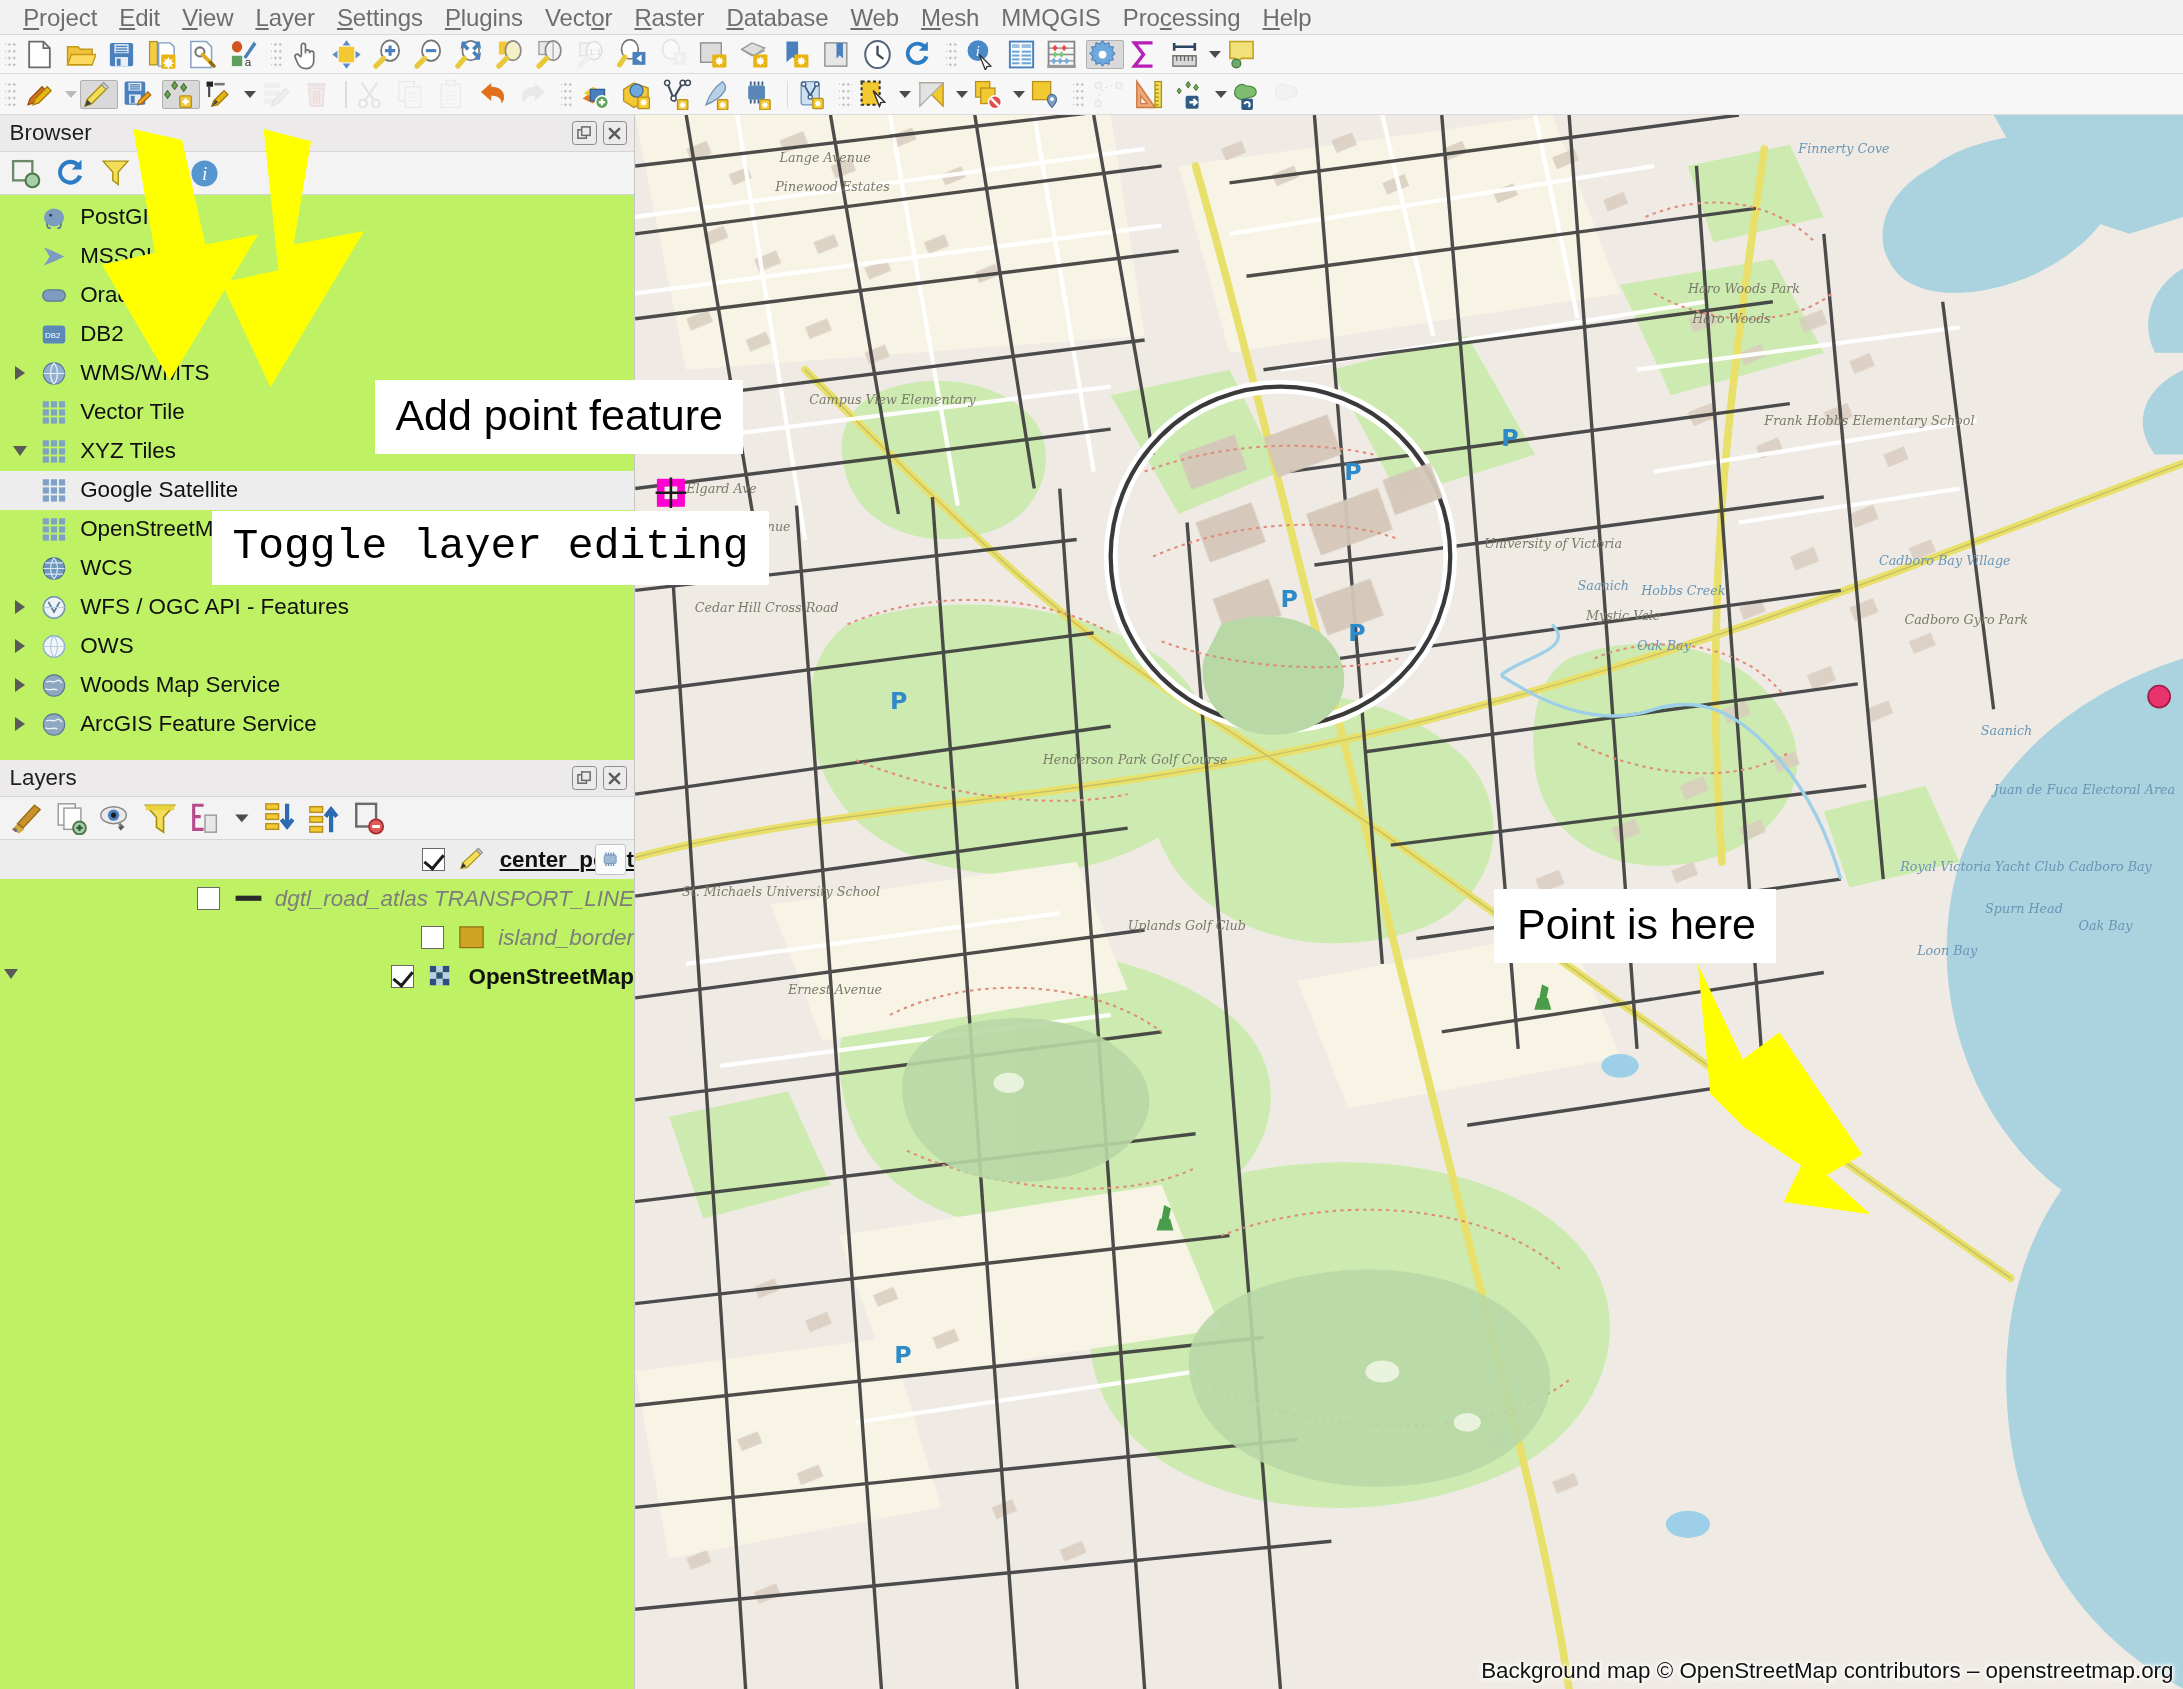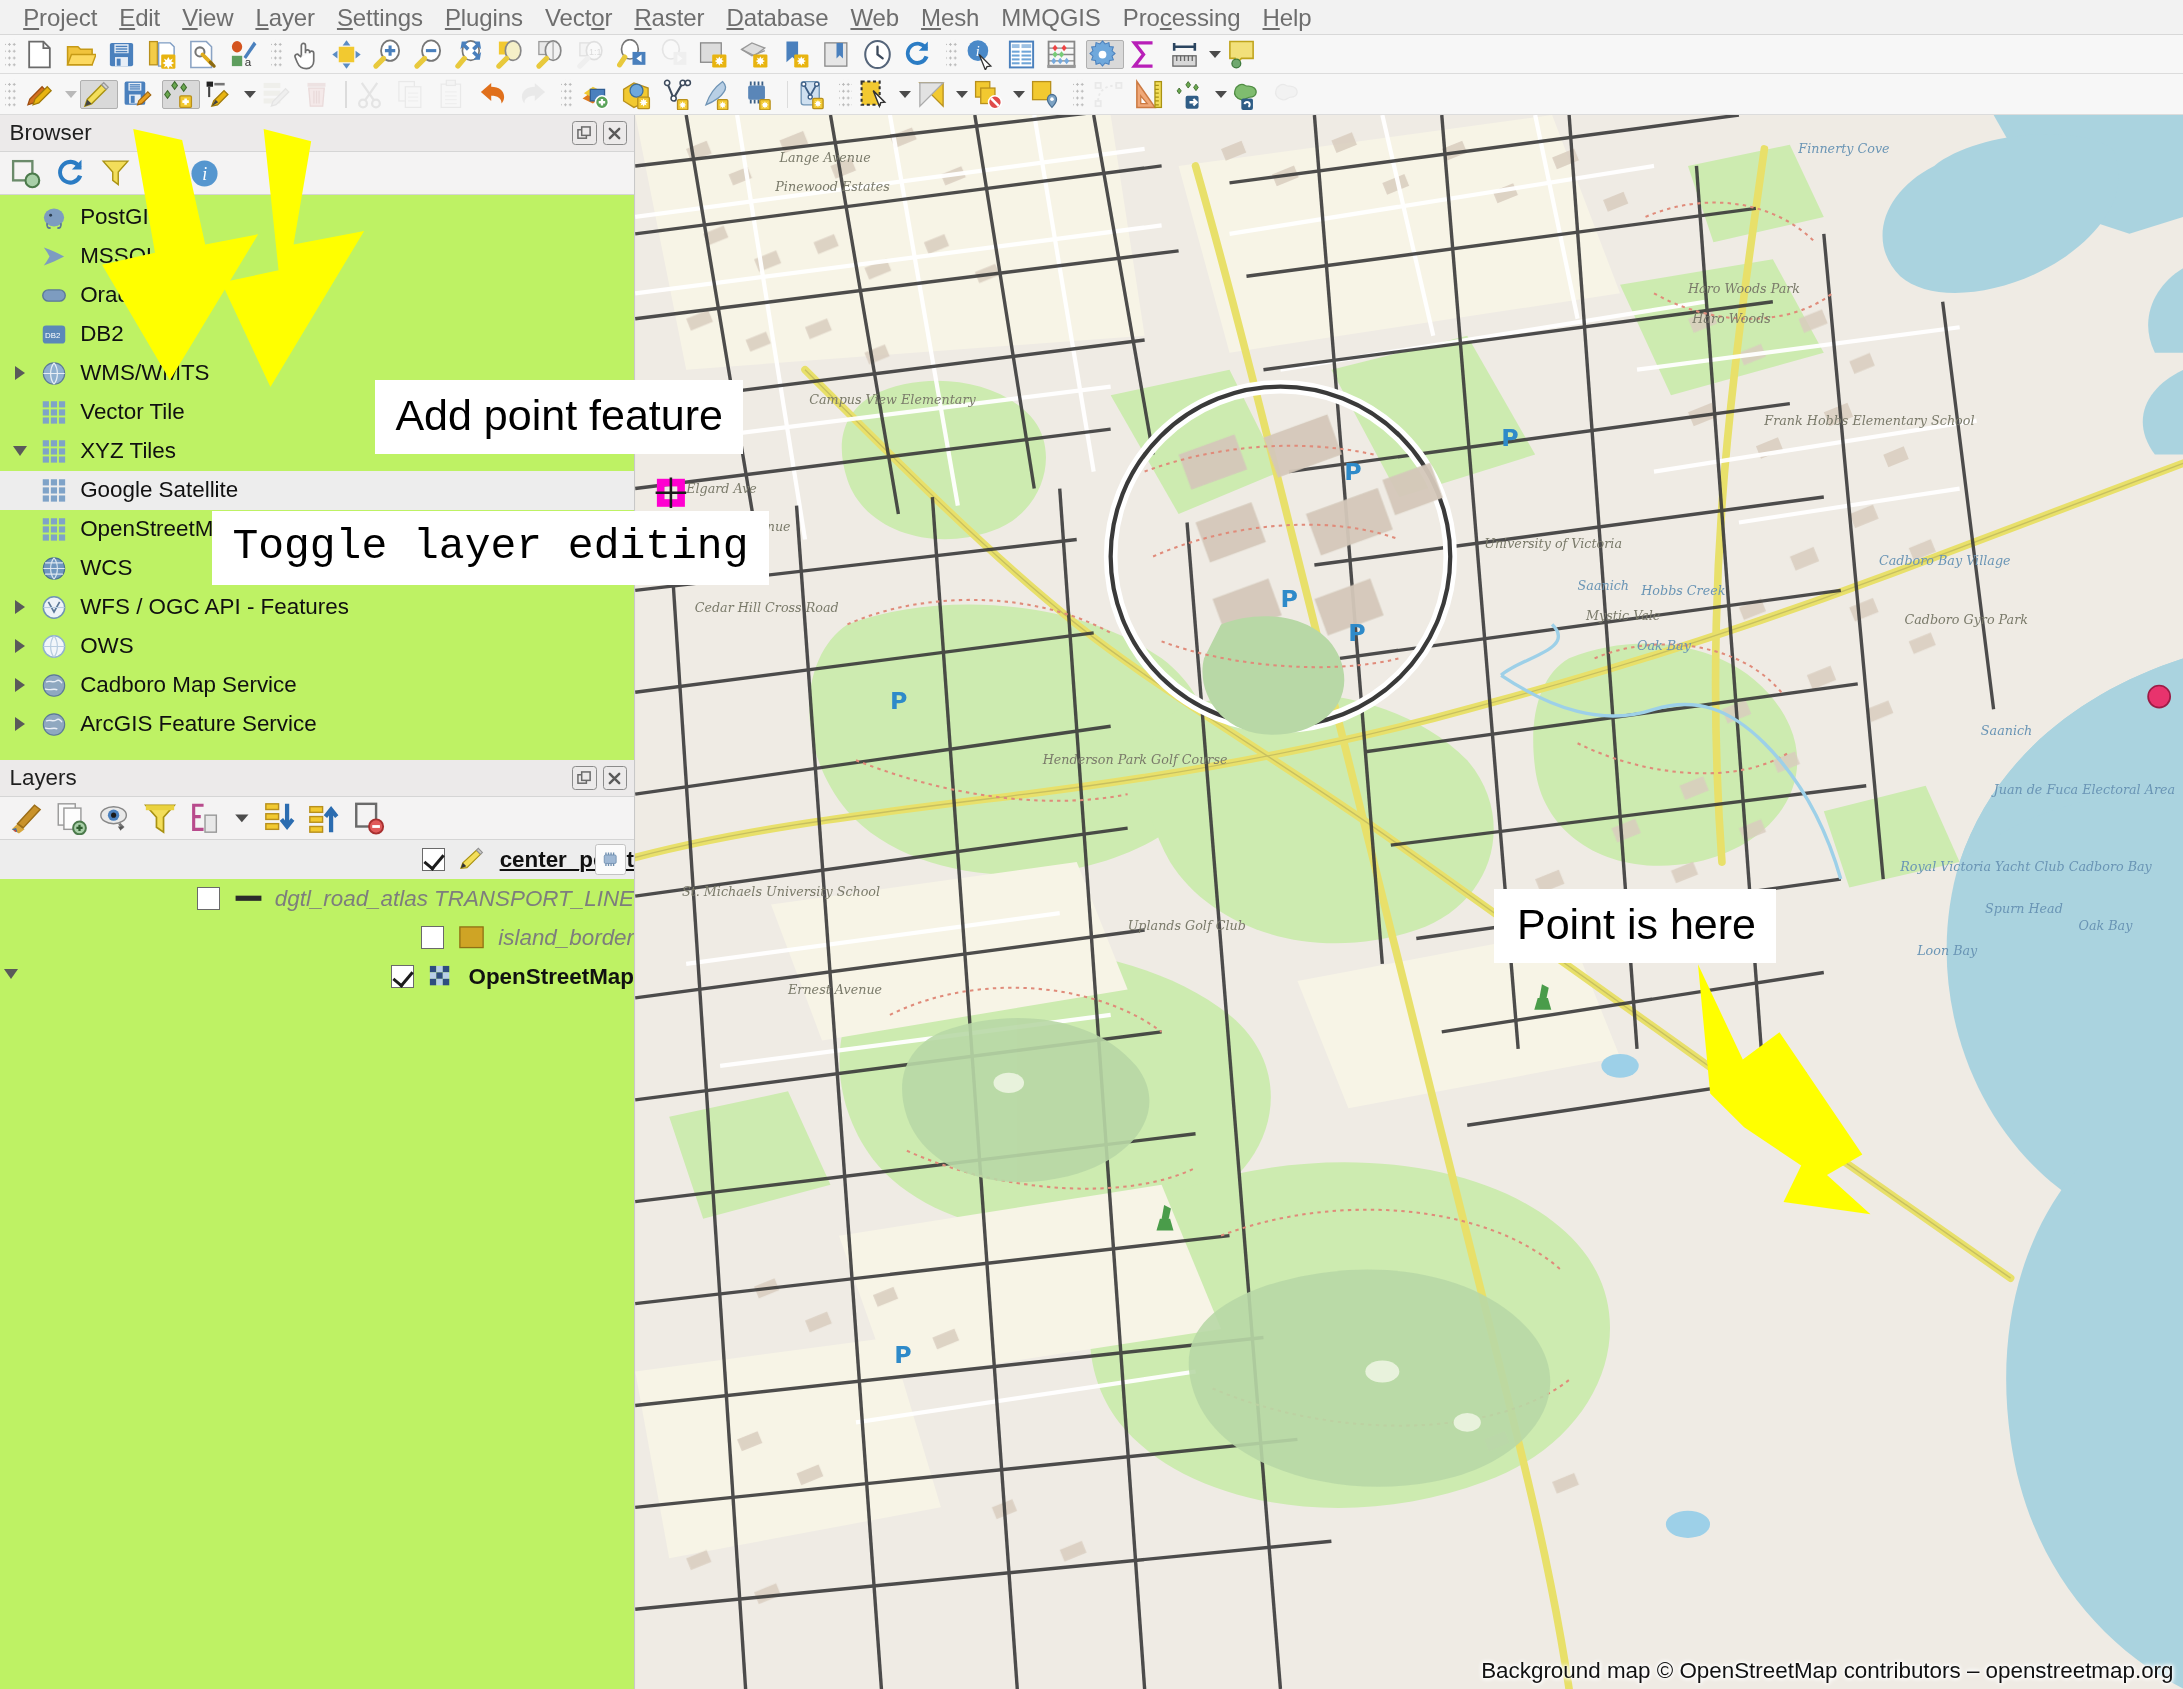--- a/index.html
+++ b/index.html
@@ -894,21 +894,21 @@
             <div class="twist">
               <i class="r"></i>
             </div>
             <div class="ticon">
               <svg width="30" height="27" viewBox="0 0 24 24">
                 <circle cx="12" cy="12" r="9.5" fill="#8fa8c0" stroke="#5b7898"></circle>
                 <path d="M5 9c3-2 6 1 9-1s5 2 5 2" fill="none" stroke="#e8eef5" stroke-width="1.3"></path>
                 <path d="M4 15c4 2 8-1 11 1" fill="none" stroke="#e8eef5" stroke-width="1.3"></path>
               </svg>
             </div>
-            <span class="tlabel">Cadboro Map Service</span>
+            <span class="tlabel">Woods Map Service</span>
           </div>
           <div class="trow">
             <div class="twist">
               <i class="r"></i>
             </div>
             <div class="ticon">
               <svg width="30" height="27" viewBox="0 0 24 24">
                 <circle cx="12" cy="12" r="9.5" fill="#8fa8c0" stroke="#5b7898"></circle>
                 <path d="M5 9c3-2 6 1 9-1s5 2 5 2" fill="none" stroke="#e8eef5" stroke-width="1.3"></path>
                 <path d="M4 15c4 2 8-1 11 1" fill="none" stroke="#e8eef5" stroke-width="1.3"></path>

